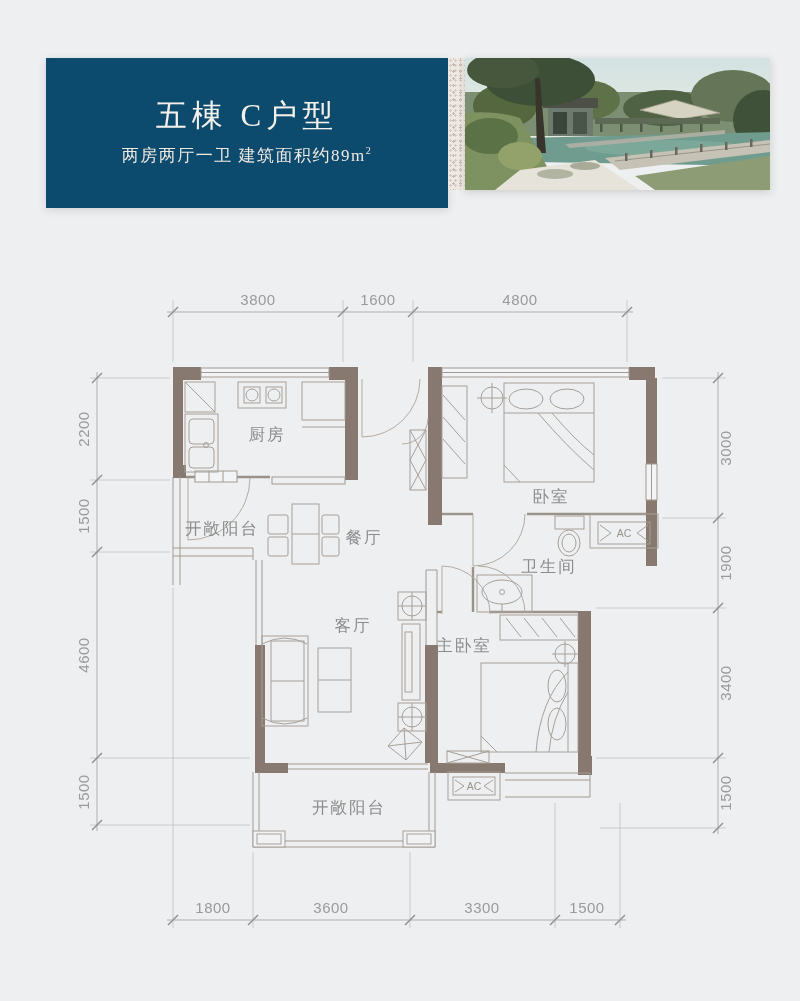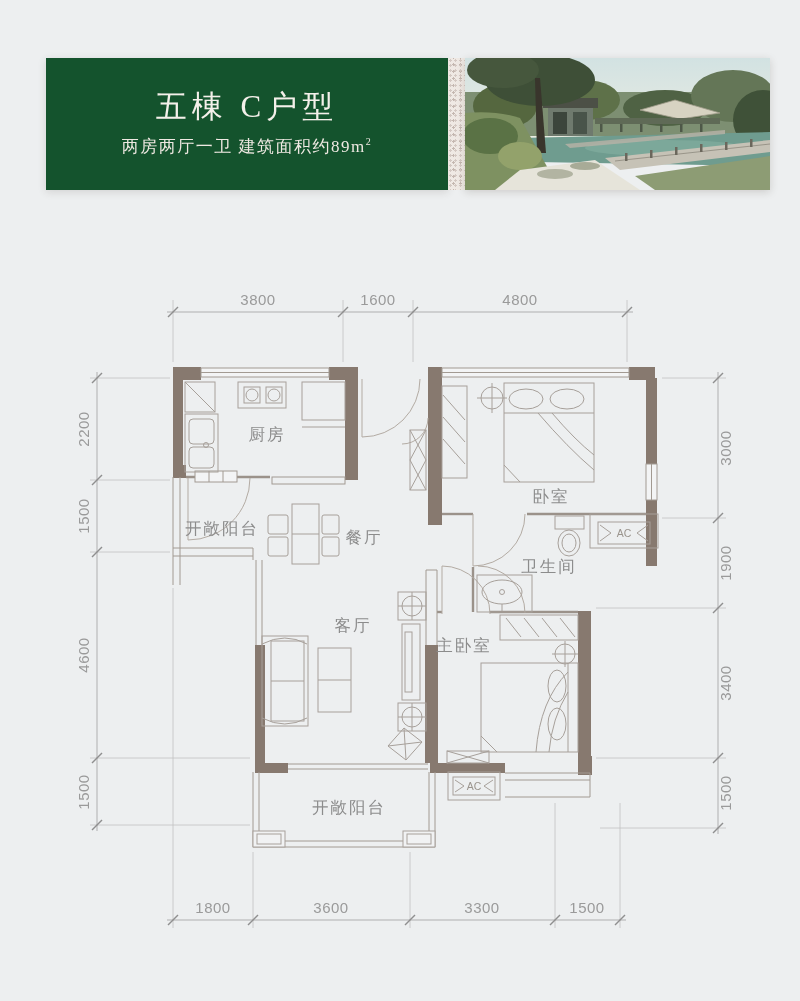--- a/index.html
+++ b/index.html
@@ -2,22 +2,22 @@
 <html><head>
 <meta charset="utf-8">
 <style>
   html,body{margin:0;padding:0;}
   body{
     width:800px;height:1001px;position:relative;overflow:hidden;
     background:#edeff0;
     font-family:"Liberation Sans",sans-serif;
   }
   .header-box{
-    position:absolute;left:46px;top:58px;width:402px;height:132px;
-    background:#14532d;
+    position:absolute;left:46px;top:58px;width:402px;height:150px;
+    background:#0c4a6e;
     display:flex;flex-direction:column;align-items:center;justify-content:center;
     box-shadow:0 2px 8px rgba(60,50,40,0.15);
   }
   .header-title{
     font-family:"Liberation Serif",serif;
     font-size:31px;color:#f4f0ea;letter-spacing:5px;line-height:1.1;
     text-align:center;
   }
   .header-sub{
     margin-top:11px;

